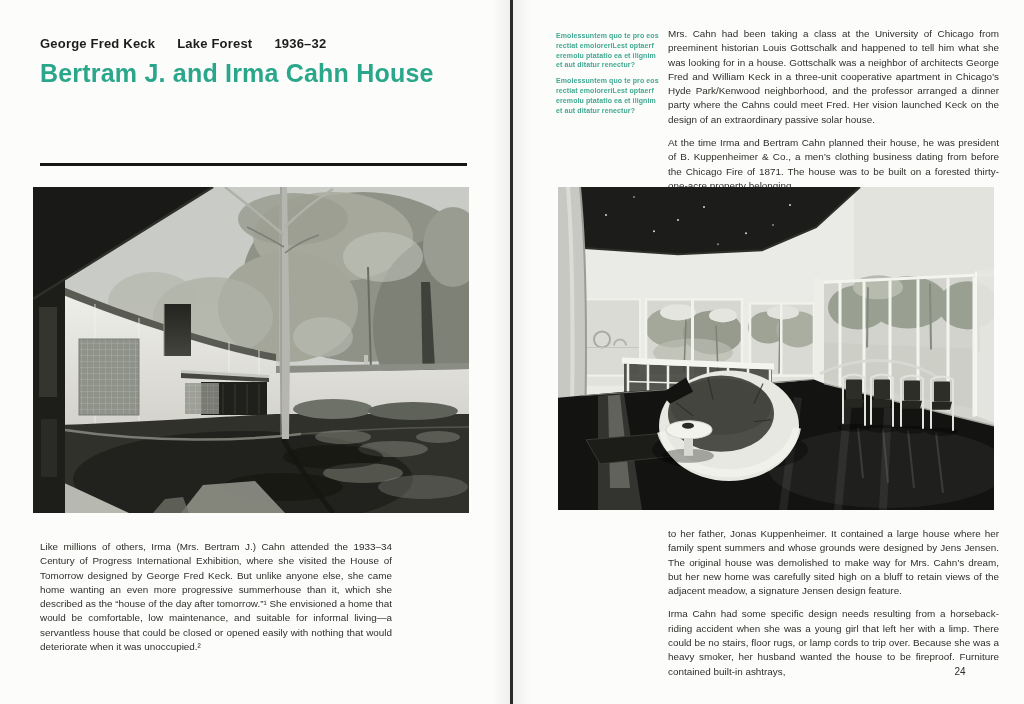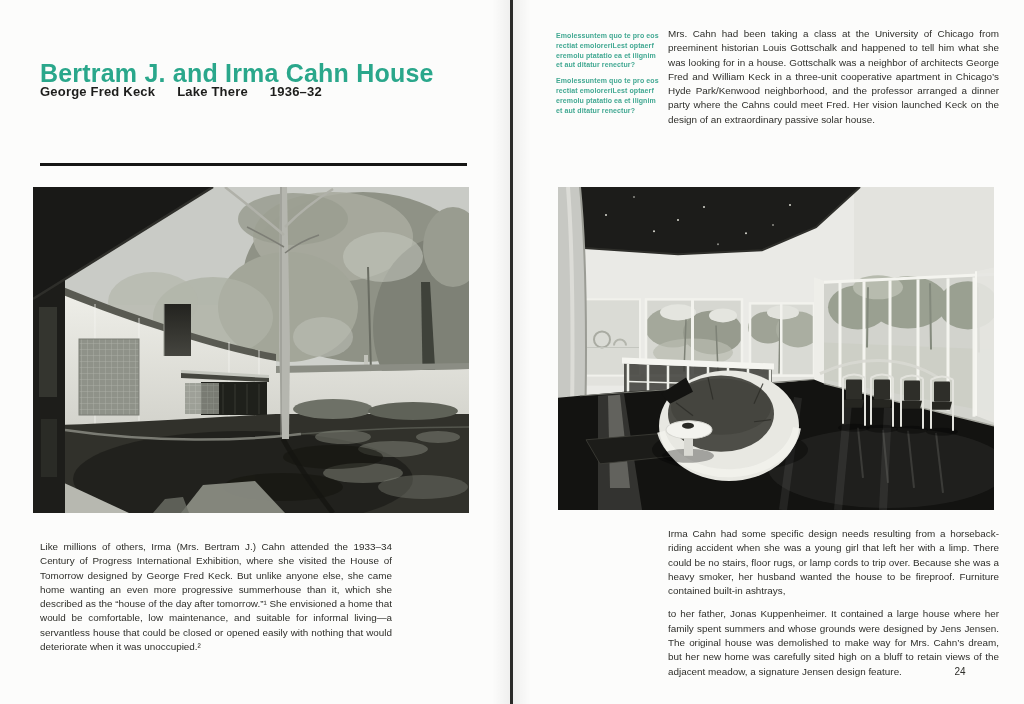--- a/index.html
+++ b/index.html
@@ -6,21 +6,21 @@
   .spread{
     position:relative;width:1024px;height:704px;background:#fcfcfb;
     font-family:"Liberation Sans","DejaVu Sans",sans-serif;overflow:hidden;
   }
   .spine{position:absolute;left:510px;top:0;width:3px;height:704px;background:#2b2b29;}
   .spine-shadow-l{position:absolute;left:492px;top:0;width:18px;height:704px;
     background:linear-gradient(to right,rgba(0,0,0,0),rgba(0,0,0,.05));}
   .spine-shadow-r{position:absolute;left:513px;top:0;width:18px;height:704px;
     background:linear-gradient(to left,rgba(0,0,0,0),rgba(0,0,0,.05));}
   .kicker{position:absolute;left:40px;top:36px;display:flex;gap:22px;
-    font-size:13px;font-weight:bold;color:#1d1d1b;letter-spacing:.2px;margin-top:48px;}
+    font-size:13px;font-weight:bold;color:#1d1d1b;letter-spacing:.2px;}
   .title{position:absolute;left:40px;top:59px;font-size:25px;font-weight:bold;
     color:#2aa78b;letter-spacing:.2px;}
   .rule{position:absolute;left:40px;top:163px;width:427px;height:3px;background:#161614;}
   .photo{position:absolute;display:block;}
   .photo-left{left:33px;top:187px;width:436px;height:326px;}
   .photo-right{left:558px;top:187px;width:436px;height:323px;}
   .bodytext{color:#2e2e2a;font-size:9.9px;line-height:14.3px;text-align:justify;}
   .bodytext p{margin:0 0 9px 0;}
   .caption{position:absolute;left:40px;top:540px;width:352px;}
   .margin-note{position:absolute;left:556px;top:31px;width:108px;
@@ -31,21 +31,21 @@
   .pagenum{position:absolute;left:930px;top:666px;width:60px;text-align:center;
     font-size:10px;color:#2e2e2a;}
 </style>
 </head>
 <body>
 
 <div class="spread">
 
   <div class="kicker">
     <span>George Fred Keck</span>
-    <span>Lake There</span>
+    <span>Lake Forest</span>
     <span>1936–32</span>
   </div>
 
   <h1 class="title" style="margin:0;">Bertram J. and Irma Cahn House</h1>
 
   <div class="rule"></div>
 
   <svg class="photo photo-left" viewBox="0 0 436 326" preserveAspectRatio="none">
     <defs>
       <linearGradient id="wallGrad" x1="0" y1="0" x2="0" y2="1">
@@ -161,20 +161,21 @@
   <div class="spine-shadow-r"></div>
   <div class="spine"></div>
 
   <div class="margin-note">
     <p>Emolessuntem quo te pro eos rectiat emoloreriLest optaerf eremolu ptatatio ea et ilignim et aut ditatur renectur?</p>
     <p>Emolessuntem quo te pro eos rectiat emoloreriLest optaerf eremolu ptatatio ea et ilignim et aut ditatur renectur?</p>
   </div>
 
   <div class="bodytext col-intro">
     <p>Mrs. Cahn had been taking a class at the University of Chicago from preeminent historian Louis Gottschalk and happened to tell him what she was looking for in a house. Gottschalk was a neighbor of architects George Fred and William Keck in a three-unit cooperative apartment in Chicago’s Hyde Park/Kenwood neighborhood, and the professor arranged a dinner party where the Cahns could meet Fred. Her vision launched Keck on the design of an extraordinary passive solar house.</p>
+    <p>At the time Irma and Bertram Cahn planned their house, he was president of B. Kuppenheimer &amp; Co., a men’s clothing business dating from before the Chicago Fire of 1871. The house was to be built on a forested thirty-one-acre property belonging</p>
   </div>
 
   <svg class="photo photo-right" viewBox="0 0 436 322" preserveAspectRatio="none">
 
     <rect width="436" height="322" fill="#eaeae6"></rect>
     <polygon points="296,0 436,0 436,100 296,96" fill="#e3e3de"></polygon>
 
     <path d="M0,0 L302,0 L258,40 L204,63 L120,67 L0,59 Z" fill="#1c1c1a"></path>
     <path d="M0,59 L120,67 L204,63 L258,40 L302,0" stroke="#2e2e2a" stroke-width="2" fill="none"></path>
     <g fill="#d8d8d0">
@@ -337,19 +338,19 @@
 
     <g>
       <ellipse cx="130" cy="268" rx="26" ry="7" fill="#000" opacity=".3"></ellipse>
       <rect x="126" y="246" width="9" height="22" fill="#d9d9d3"></rect>
       <ellipse cx="131" cy="242" rx="23" ry="9" fill="#f3f3ee" stroke="#d6d6d0" stroke-width="1"></ellipse>
       <ellipse cx="130" cy="238" rx="6" ry="3" fill="#2a2a25"></ellipse>
     </g>
   </svg>
 
   <div class="bodytext col-body">
+    <p>to her father, Jonas Kuppenheimer. It contained a large house where her family spent summers and whose grounds were designed by Jens Jensen. The original house was demolished to make way for Mrs. Cahn’s dream, but her new home was carefully sited high on a bluff to retain views of the adjacent meadow, a signature Jensen design feature.</p>
     <p>Irma Cahn had some specific design needs resulting from a horseback-riding accident when she was a young girl that left her with a limp. There could be no stairs, floor rugs, or lamp cords to trip over. Because she was a heavy smoker, her husband wanted the house to be fireproof. Furniture contained built-in ashtrays,</p>
-    <p>to her father, Jonas Kuppenheimer. It contained a large house where her family spent summers and whose grounds were designed by Jens Jensen. The original house was demolished to make way for Mrs. Cahn’s dream, but her new home was carefully sited high on a bluff to retain views of the adjacent meadow, a signature Jensen design feature.</p>
   </div>
 
   <div class="pagenum">24</div>
 
 </div>
 
 </body></html>

